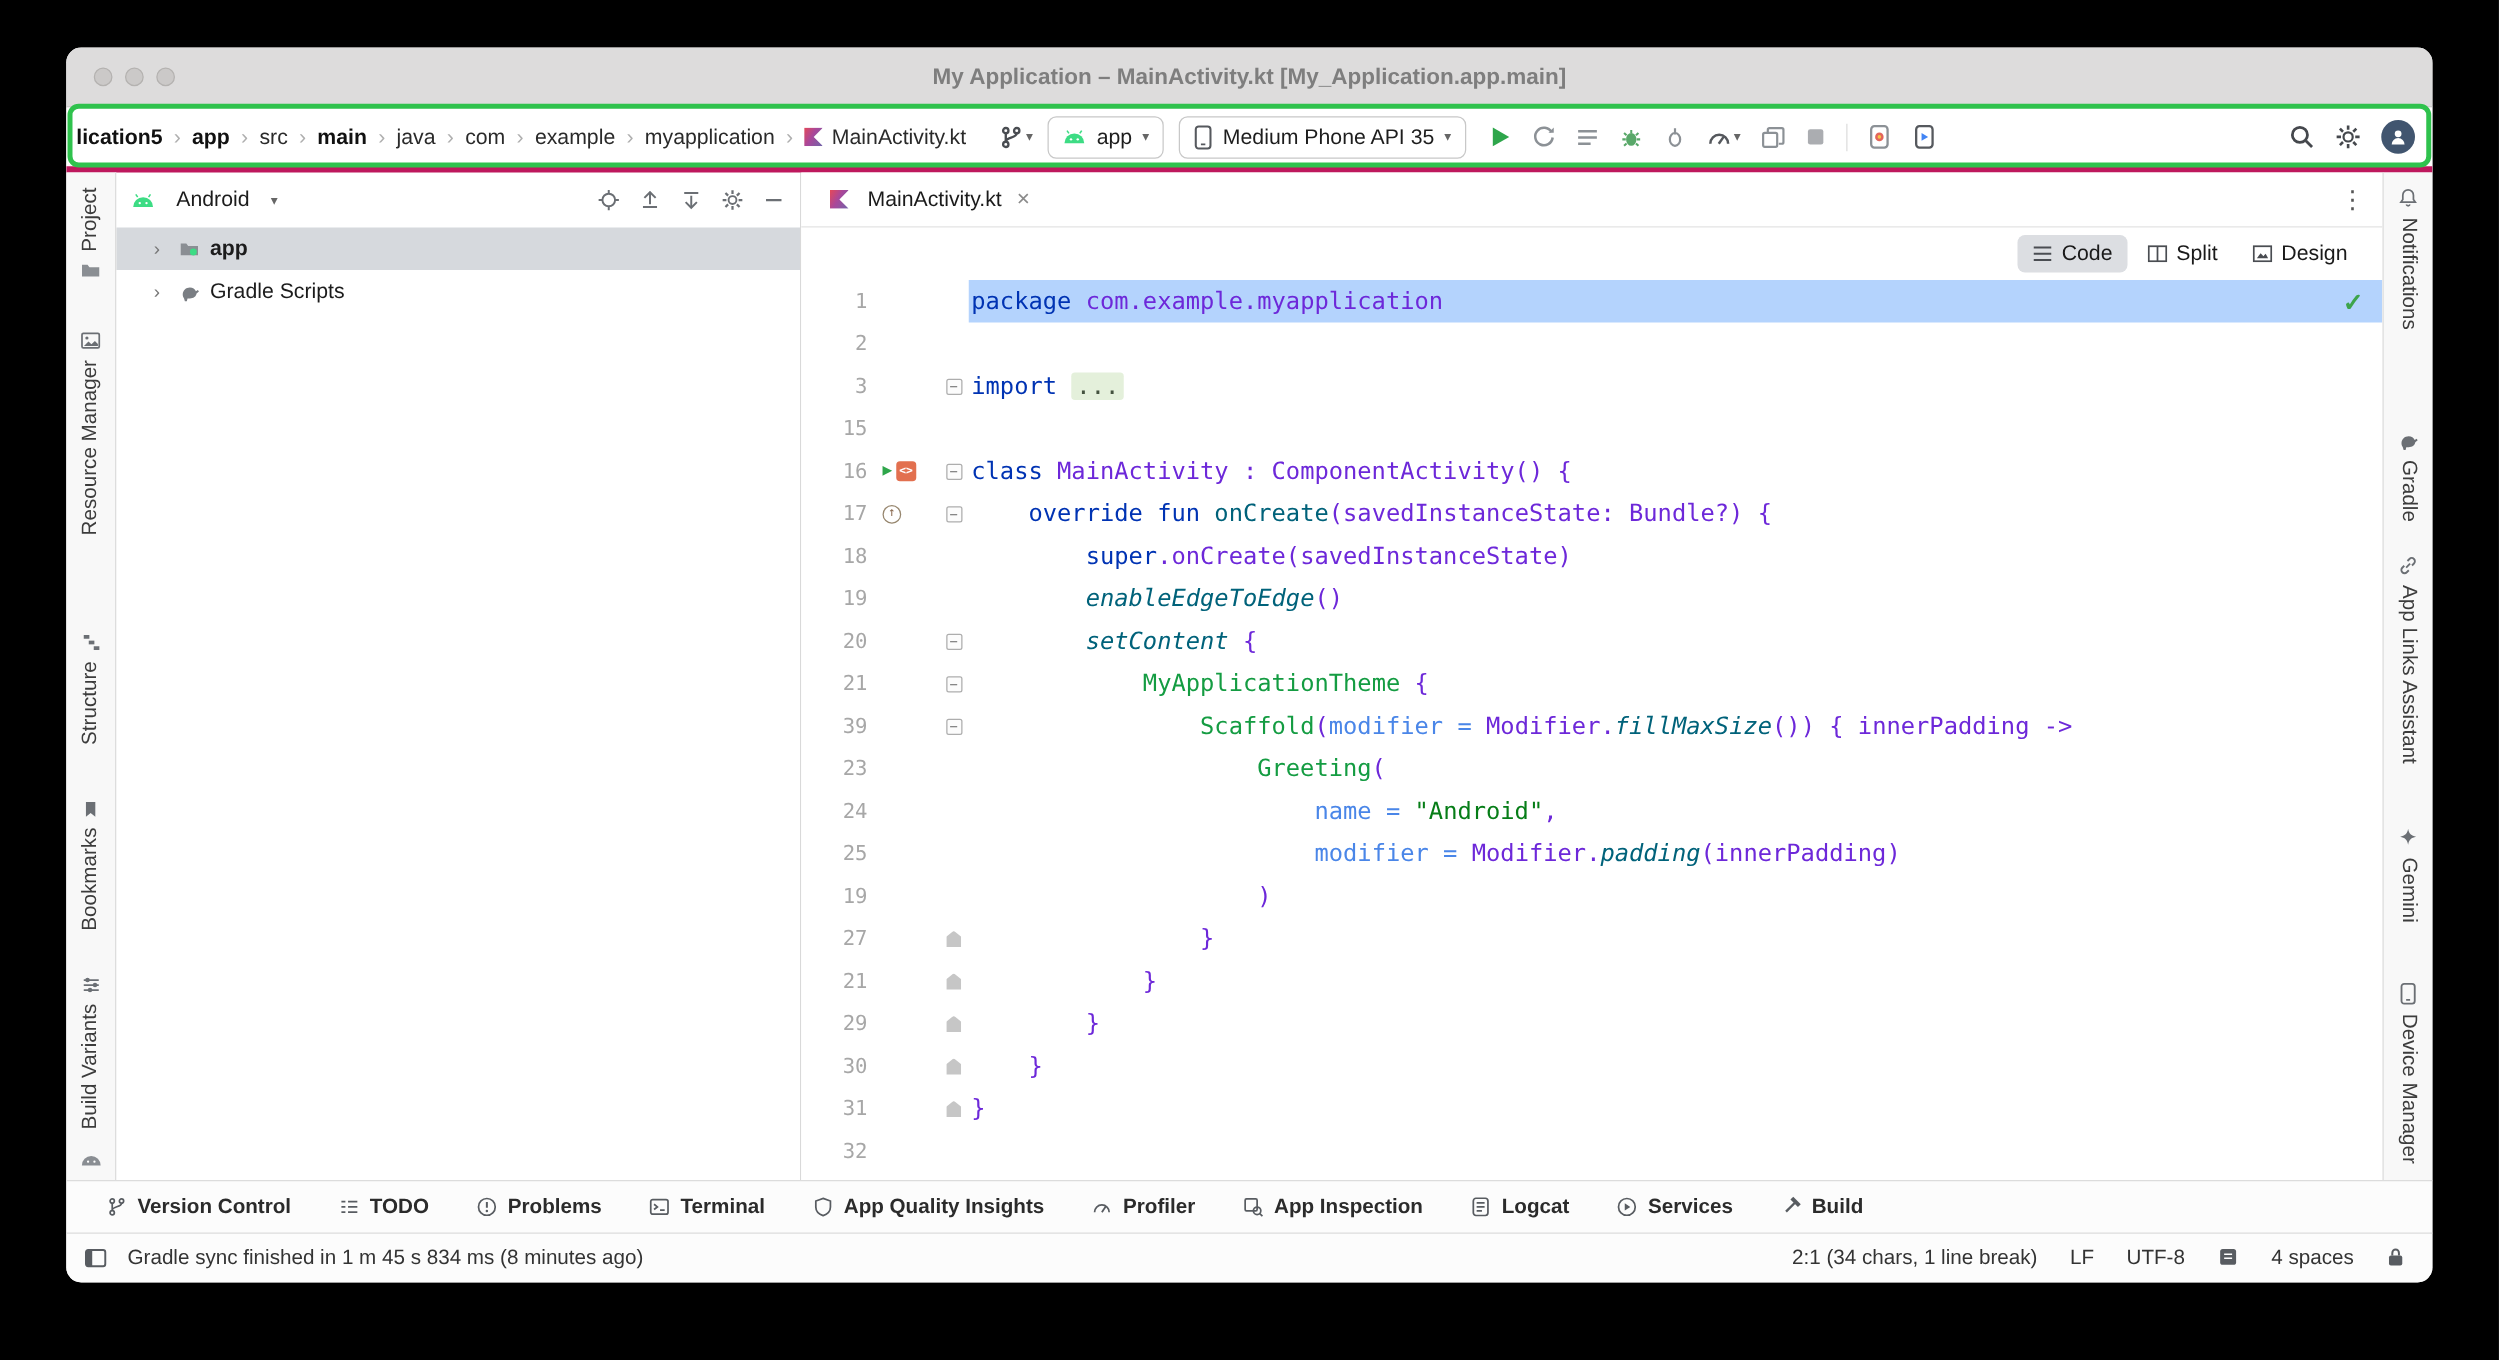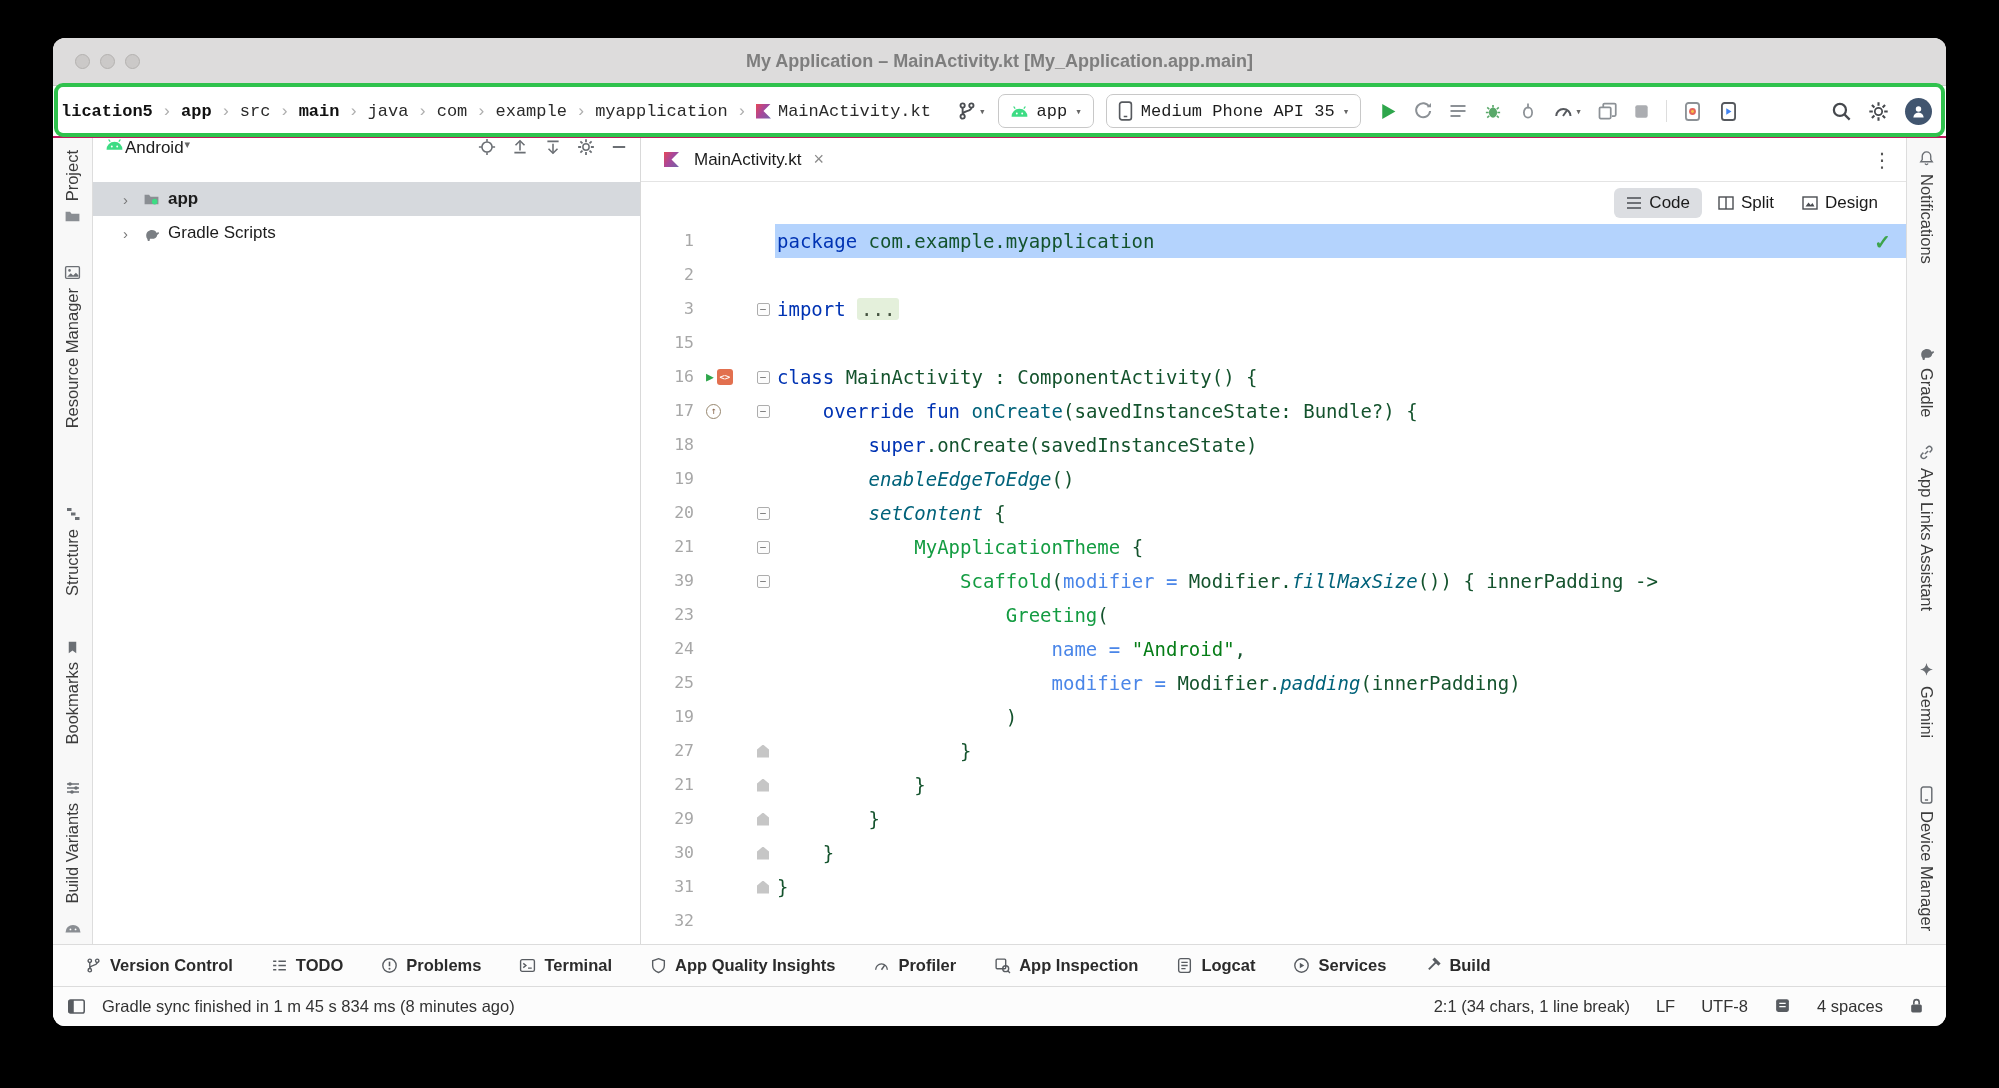--- a/index.html
+++ b/index.html
@@ -11,21 +11,21 @@
 
   
   .titlebar { height:48px; background:#DDDCDC; border-bottom:1px solid #C9C8C8;
               display:flex; align-items:center; justify-content:center; position:relative; flex:0 0 auto;}
   .traffic { position:absolute; left:22px; top:0; height:100%; display:flex; align-items:center; gap:10px;}
   .light { width:15px; height:15px; border-radius:50%; background:#CBC9C8; border:1px solid #B4B2B0;}
   .wtitle { font-size:18px; font-weight:700; color:#7E7E7E; }
 
   
   .toolbar { height:52px; background:#FFFFFF; display:flex; align-items:center;
-             padding:0 14px 0 8px; position:relative; flex:0 0 auto; border-bottom:2px solid #be185d;font-family:Liberation Mono, monospace;}
+             padding:0 14px 0 8px; position:relative; flex:0 0 auto; border-bottom:5px solid #be185d;}
   .green-box { position:absolute; left:1px; right:1px; top:-3px; bottom:-1px;
                border:4px solid #2FC24D; border-radius:9px; pointer-events:none; z-index:40;}
   .crumbs { display:flex; align-items:center; font-size:17px; color:#2A2A2A; white-space:nowrap;}
   .crumb { display:flex; align-items:center; }
   .crumb:not(:first-child)::before { content:"›"; color:#AFAFAF; margin:0 9px; font-weight:400; }
   .crumb.b { font-weight:700; color:#111; }
   .kicon { display:inline-block; width:15px; height:15px; margin-right:7px;
            background:linear-gradient(120deg,#E54857 0%,#A9479A 45%,#7065A9 100%);
            clip-path:polygon(0 0,100% 0,50% 50%,100% 100%,0 100%); }
   .widgets { display:flex; align-items:center; gap:12px; margin-left:26px; }
@@ -45,21 +45,21 @@
   .stripe.left  { border-right:1px solid #DDDDDD; }
   .stripe.right { border-left:1px solid #DDDDDD; }
   .sgroup { position:absolute; left:0; width:100%; display:flex; flex-direction:column;
             align-items:center; gap:7px; }
   .vlabL { writing-mode:vertical-rl; transform:rotate(180deg); font-size:16.5px; color:#3C3C3C; }
   .vlabR { writing-mode:vertical-rl; font-size:16.5px; color:#3C3C3C; }
 
   
   .project { width:548px; background:#fff; border-right:1px solid #D9D9D9; flex:0 0 auto;
              display:flex; flex-direction:column; }
-  .phead { height:44px; display:flex; align-items:flex-start; gap:1px; padding:0 12px; font-size:17px; color:#1c1c1c;}
+  .phead { height:44px; display:flex; align-items:center; gap:17px; padding:0 12px; font-size:17px; color:#1c1c1c;}
   .phead .hicons { margin-left:auto; display:flex; align-items:center; gap:15px; }
   .trow { height:34px; display:flex; align-items:center; gap:8px; padding-left:30px; font-size:17px; color:#1c1c1c;}
   .trow.selected { background:#D6D9DD; }
   .tchev { color:#777; font-size:15px; width:12px; }
   .bold { font-weight:700; }
 
   
   .editor { flex:1 1 auto; display:flex; flex-direction:column; min-width:0; position:relative; background:#fff;}
   .tabbar { height:44px; border-bottom:1px solid #E4E4E4; display:flex; align-items:center; padding-left:10px; flex:0 0 auto;}
   .tab { display:flex; align-items:center; gap:8px; height:100%; padding:0 13px; font-size:17px; color:#1b1b1b; }
@@ -89,21 +89,21 @@
   .fm-open { width:13px; height:13px; border:1px solid #ADADAD; border-radius:2px; background:#FCFCFC;
              color:#777; font-size:11px; line-height:11px; text-align:center; display:block;}
   .fm-close { width:12px; height:13px; background:#C6C6C6;
               clip-path:polygon(50% 0,100% 38%,100% 100%,0 100%,0 38%); display:block;}
   .kw  { color:#0033B3; }
   .fn  { color:#00627A; }
   .it  { color:#00627A; font-style:italic; }
   .cc  { color:#149C42; }
   .np  { color:#4A86E8; }
   .str { color:#067D17; }
-  .pl  { color:#14532d; }
+  .pl  { color:#6d28d9; }
   .fd  { background:#E4F0DB; color:#44523F; border-radius:3px; padding:0 4px; }
 
   
   .bbar { height:42px; border-top:1px solid #DCDCDC; background:#FCFCFC; display:flex; align-items:center;
           gap:38px; padding:0 20px 0 32px; flex:0 0 auto; font-size:16.5px; color:#2B2B2B; }
   .bitem { display:flex; align-items:center; gap:8px; white-space:nowrap;font-weight:bold;}
 
   
   .sbar { height:40px; border-top:1px solid #DCDCDC; background:#FCFCFC; display:flex; align-items:center;
           padding:0 22px 0 14px; font-size:16.5px; color:#333; flex:0 0 auto;}

